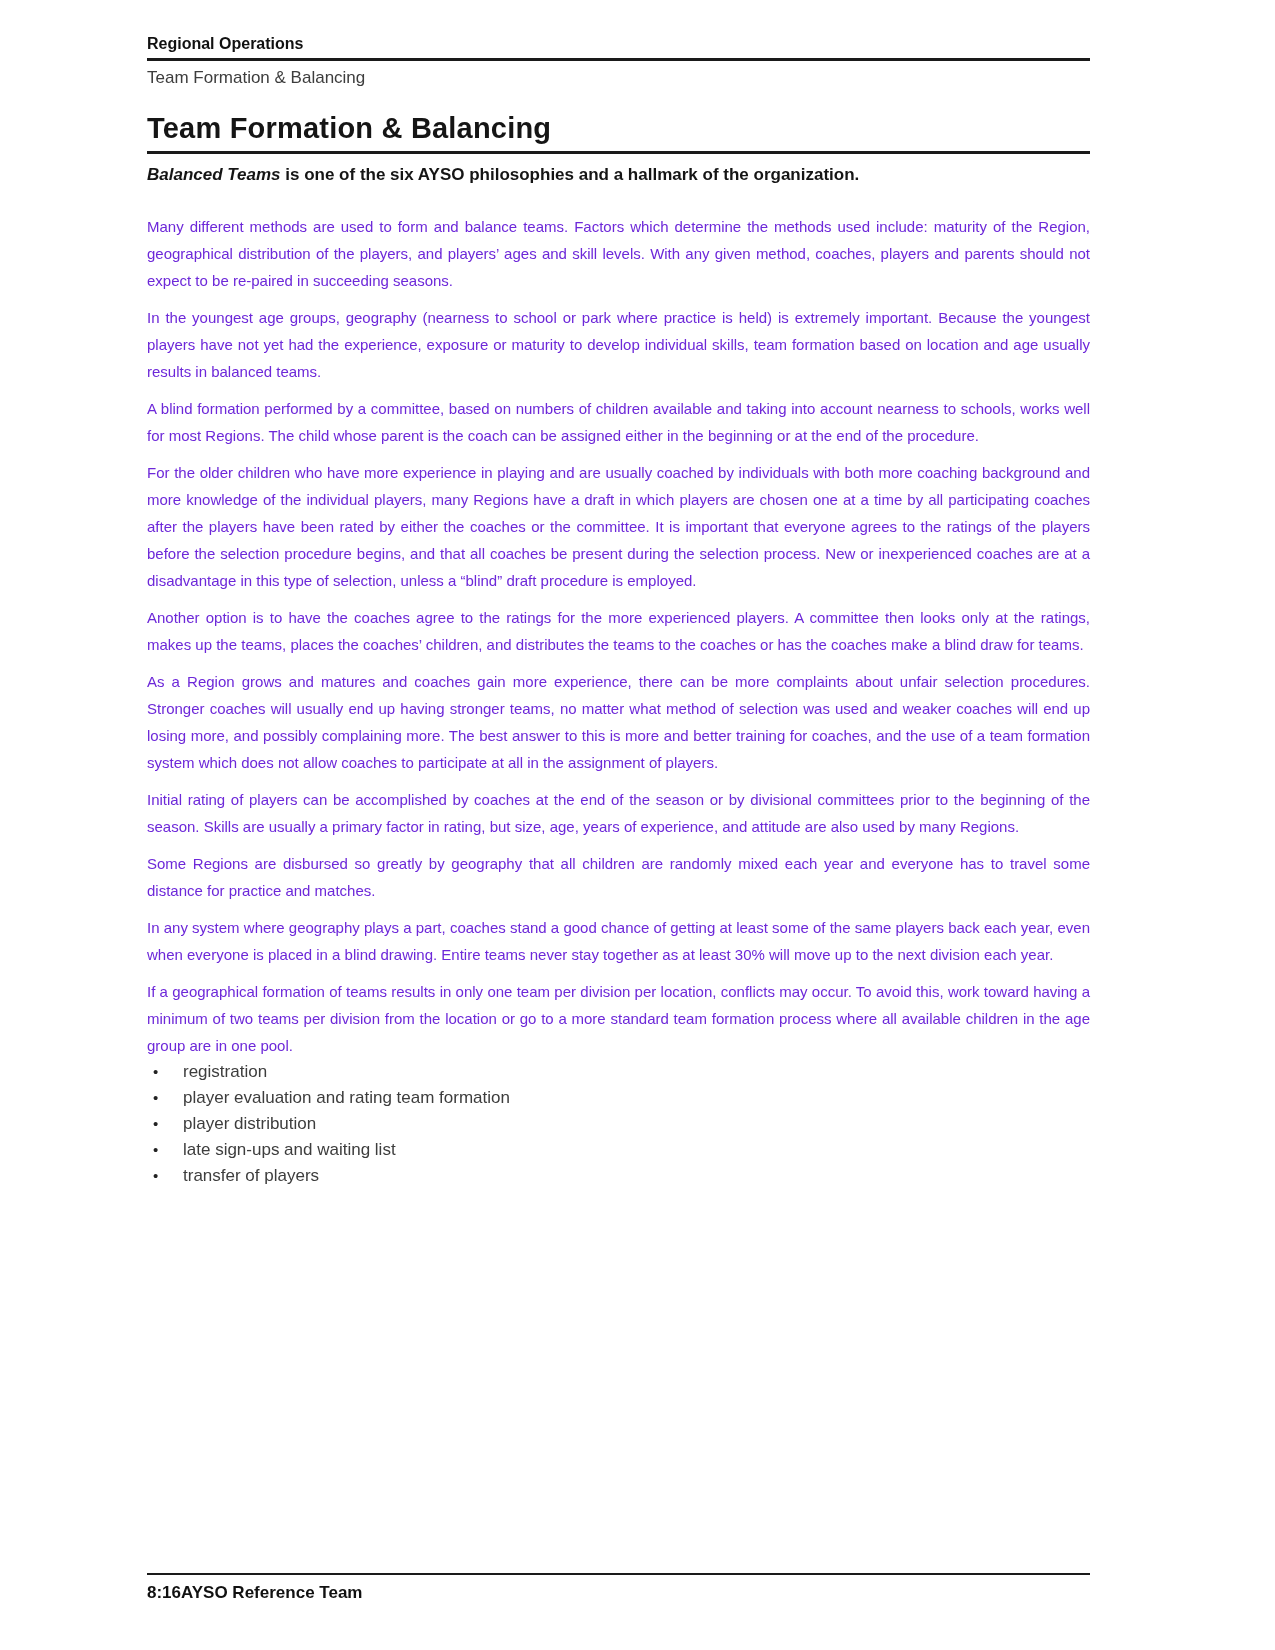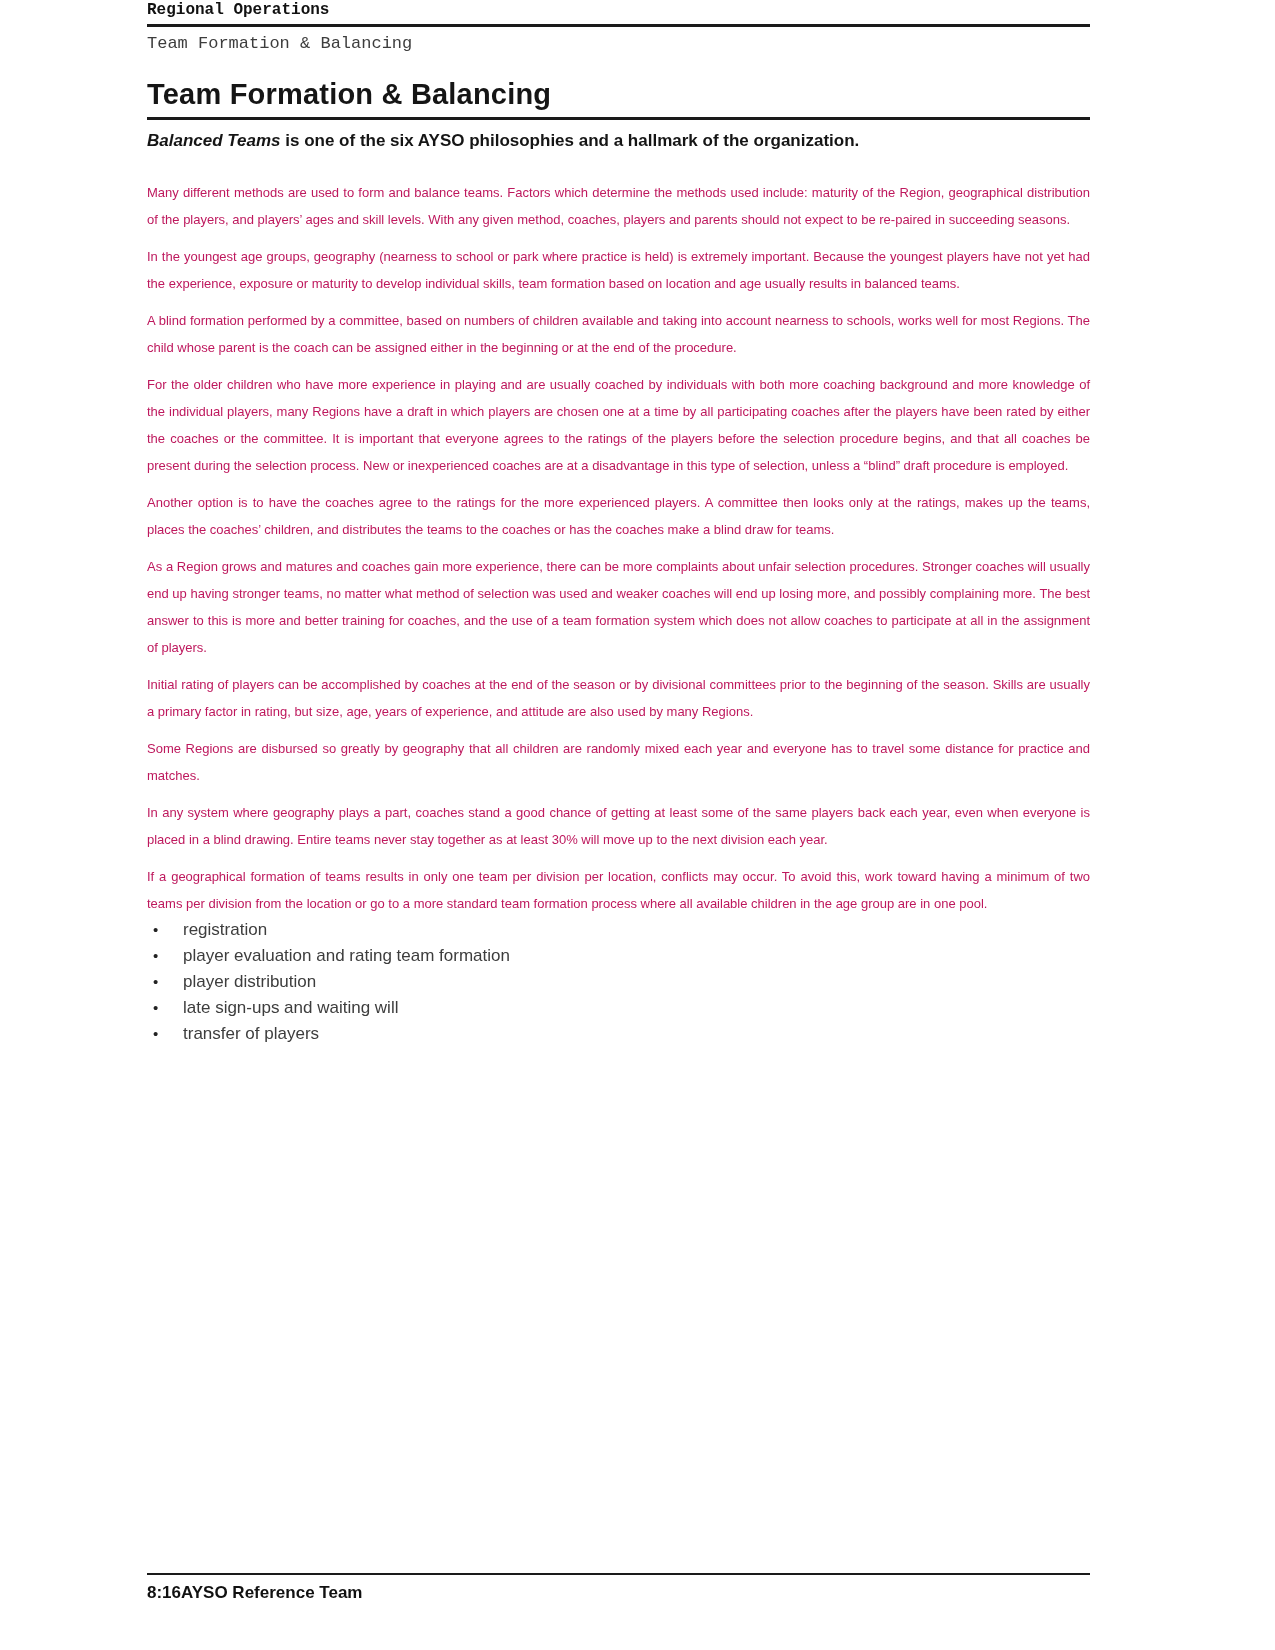--- a/index.html
+++ b/index.html
@@ -15,21 +15,21 @@
     font-family: "Liberation Sans", "DejaVu Sans", sans-serif;
     color: #3d3d3d;
     overflow: hidden;
   }
   .content {
     margin-left: 147px;
     width: 943px;
   }
   
   .hdr {
-    font-family: Liberation Mono, monospace;
+    padding-top: 34px;
   }
   .hdr-section {
     font-size: 16px;
     line-height: 20px;
     font-weight: 700;
     color: #111111;
   }
   .hdr-rule {
     margin-top: 4px;
     height: 3px;
@@ -63,24 +63,24 @@
     font-weight: 700;
     color: #151515;
   }
   p.lead em {
     font-style: italic;
     font-weight: 700;
   }
   
   p.body-p {
     margin: 10px 0 0 0;
-    font-size: 13px;
+    font-size: 15px;
     line-height: 27px;
     text-align: justify;
-    color: #be185d;
+    color: #6d28d9;
   }
   
   ul.stages {
     margin: 0;
     padding: 0;
     list-style: none;
   }
   ul.stages li {
     position: relative;
     padding-left: 36px;
@@ -141,21 +141,21 @@
     <p class="body-p">As a Region grows and matures and coaches gain more experience, there can be more complaints about unfair selection procedures. Stronger coaches will usually end up having stronger teams, no matter what method of selection was used and weaker coaches will end up losing more, and possibly complaining more. The best answer to this is more and better training for coaches, and the use of a team formation system which does not allow coaches to participate at all in the assignment of players.</p>
     <p class="body-p">Initial rating of players can be accomplished by coaches at the end of the season or by divisional committees prior to the beginning of the season. Skills are usually a primary factor in rating, but size, age, years of experience, and attitude are also used by many Regions.</p>
     <p class="body-p">Some Regions are disbursed so greatly by geography that all children are randomly mixed each year and everyone has to travel some distance for practice and matches.</p>
     <p class="body-p">In any system where geography plays a part, coaches stand a good chance of getting at least some of the same players back each year, even when everyone is placed in a blind drawing. Entire teams never stay together as at least 30% will move up to the next division each year.</p>
     <p class="body-p">If a geographical formation of teams results in only one team per division per location, conflicts may occur. To avoid this, work toward having a minimum of two teams per division from the location or go to a more standard team formation process where all available children in the age group are in one pool.</p>
 
     <ul class="stages">
       <li><span class="bullet">•</span><span>registration</span></li>
       <li><span class="bullet">•</span><span>player evaluation and rating team formation</span></li>
       <li><span class="bullet">•</span><span>player distribution</span></li>
-      <li><span class="bullet">•</span><span>late sign-ups and waiting will</span></li>
+      <li><span class="bullet">•</span><span>late sign-ups and waiting list</span></li>
       <li><span class="bullet">•</span><span>transfer of players</span></li>
     </ul>
   </main>
 
   <footer class="footer">
     <div class="footer-rule"></div>
     <div class="footer-row">
       <span>8:16</span>
       <span>AYSO Reference Team</span>
     </div>

